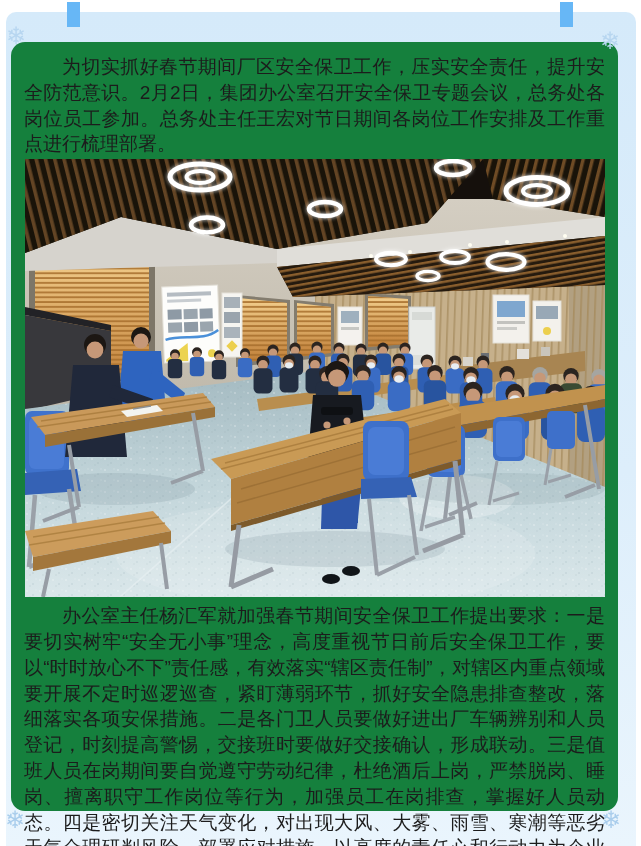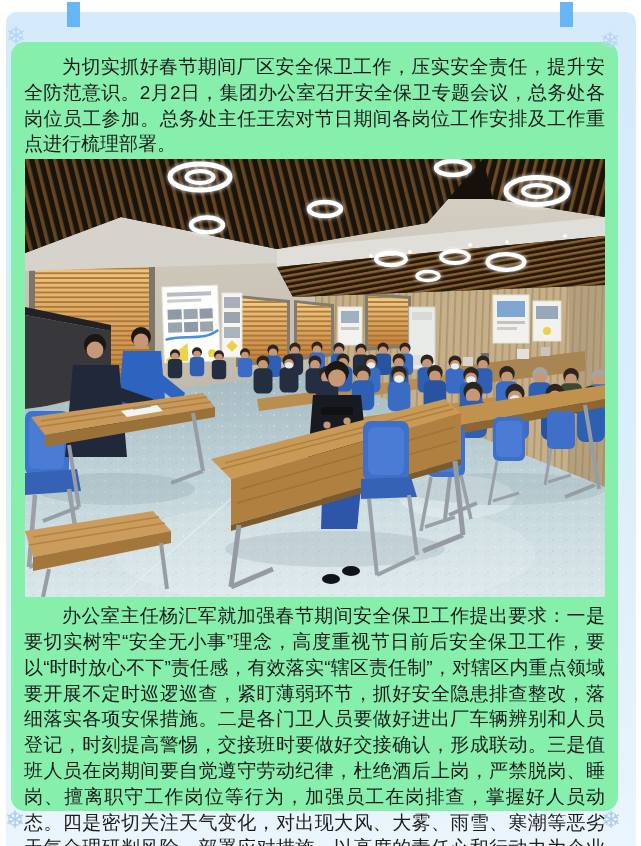--- a/index.html
+++ b/index.html
@@ -9,21 +9,21 @@
          background:linear-gradient(180deg,#d5eafa 0%,#ddeefb 55%,#eaf5fd 100%);
          border-radius:10px 10px 0 0;}
   .tab{position:absolute;top:2px;width:13px;height:25px;background:#67b7f6;z-index:5;}
   .tab-left{left:67px;}
   .tab-right{left:560px;}
   .snow{position:absolute;color:#b7d6f0;font-size:24px;line-height:1;z-index:4;user-select:none;}
   .snow.tl{left:6px;top:24px;}
   .snow.tr{left:600px;top:29px;}
   .snow.bl{left:5px;top:808px;color:#a9cdec;}
   .snow.br{left:601px;top:808px;color:#a9cdec;}
-  .card{position:absolute;left:11px;top:42px;width:607px;height:769px;background:#86efac;border-radius:14px;z-index:2;}
+  .card{position:absolute;left:11px;top:42px;width:607px;height:769px;background:#15803d;border-radius:14px;z-index:2;}
   .card-inner{padding:12px 13px 0 13px;}
   .para{margin:0;font-size:19px;line-height:25.8px;color:#1c1c1c;text-align:justify;text-indent:2em;
         font-family:"Liberation Sans",sans-serif;}
   .photo{width:580px;height:438px;margin:2px auto 6px auto;position:relative;overflow:hidden;background:#15100c;}
   .photo svg{display:block;width:580px;height:438px;}
   .para.p2{margin-top:6px;}
 </style>
 </head>
 <body>
 

